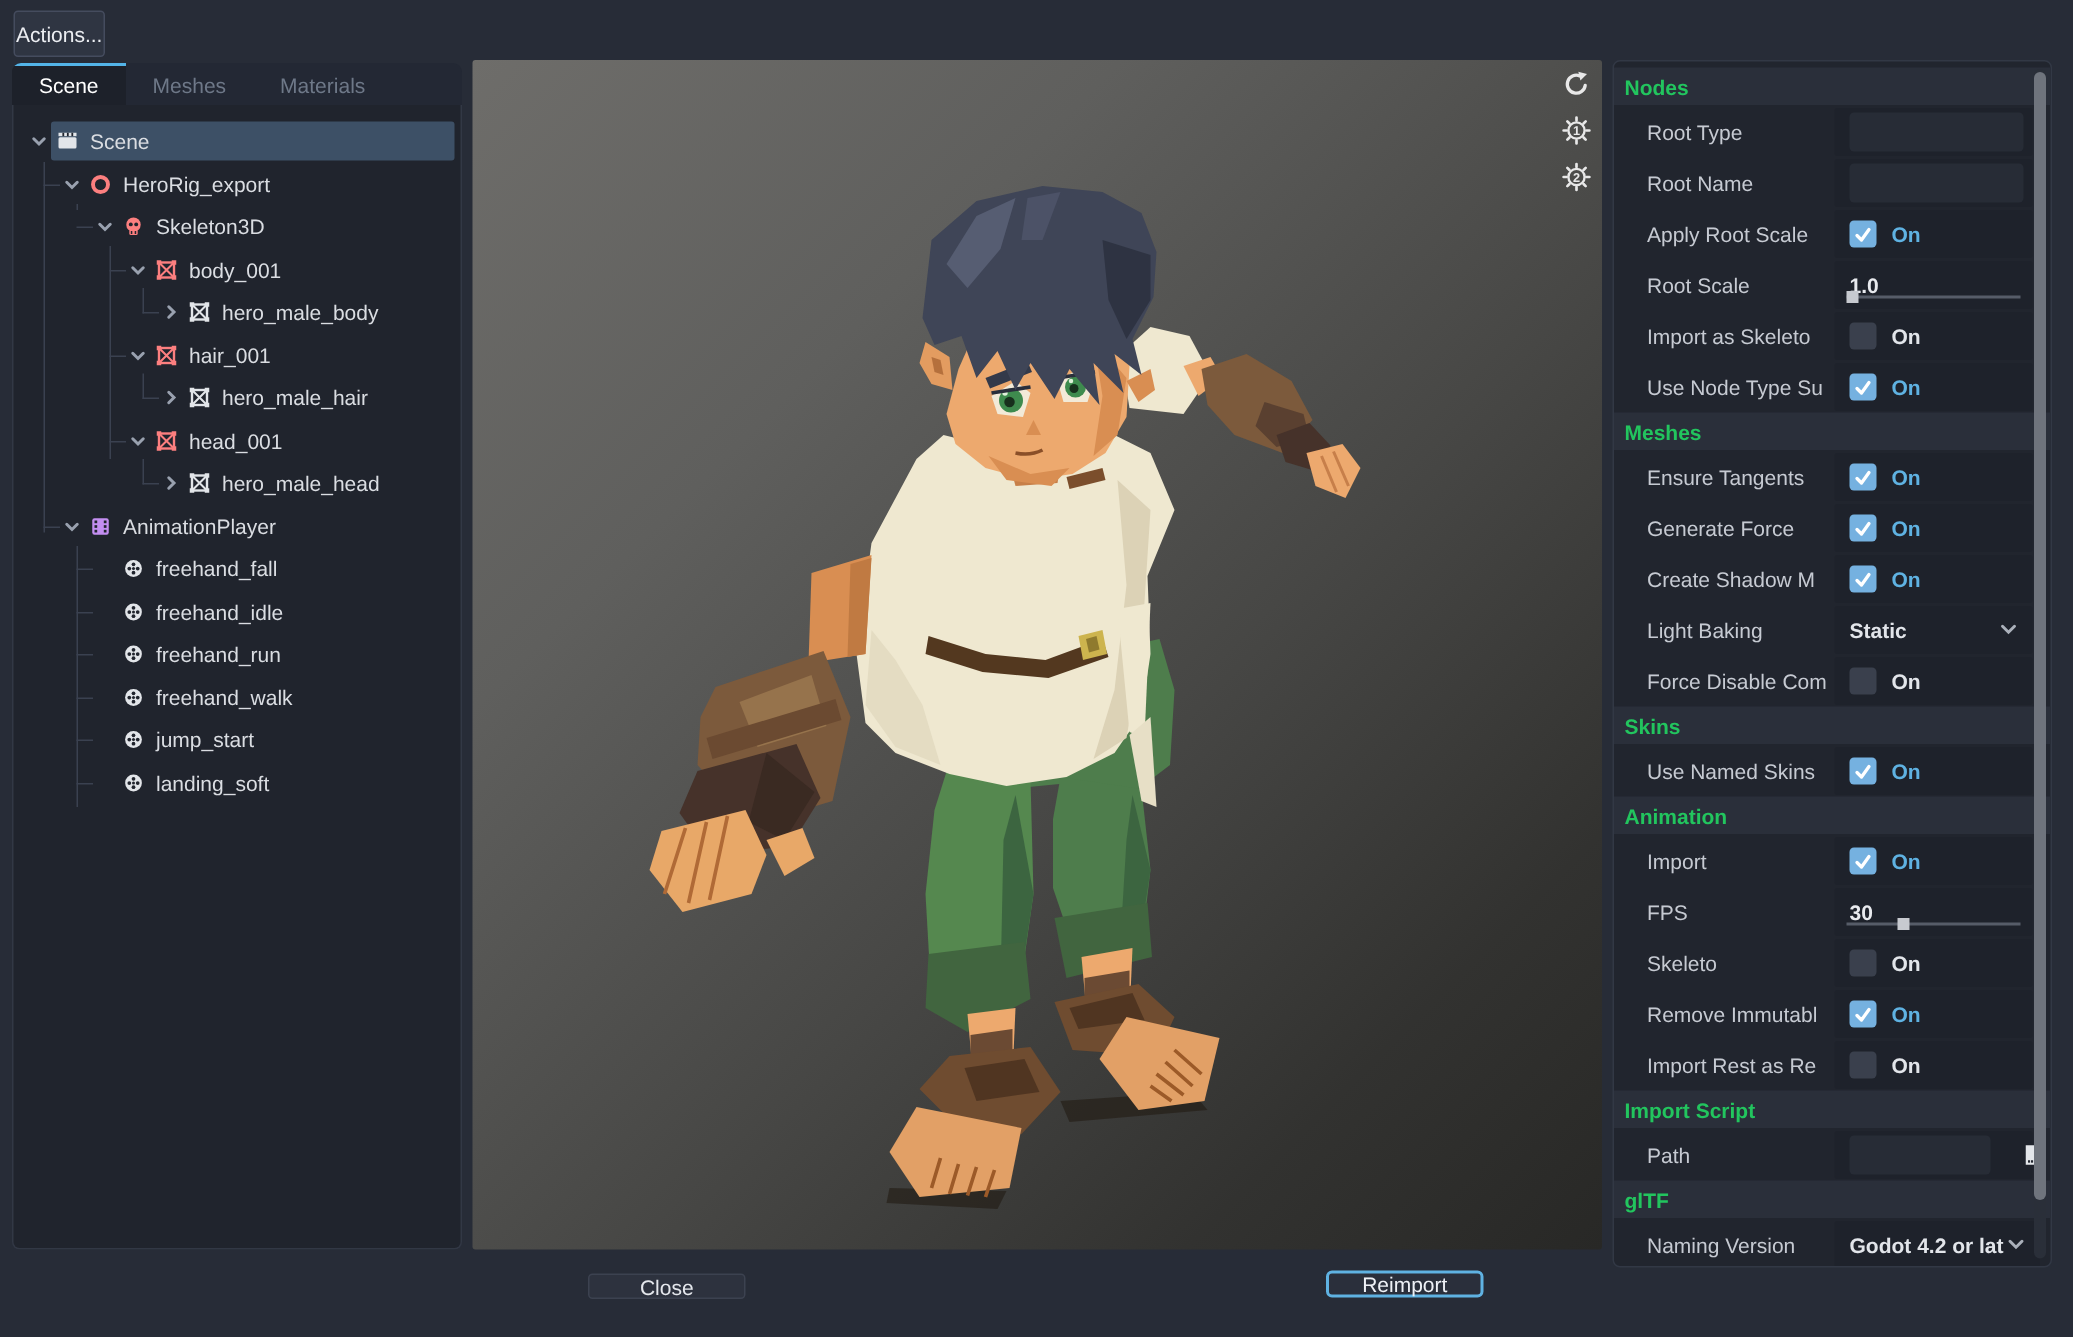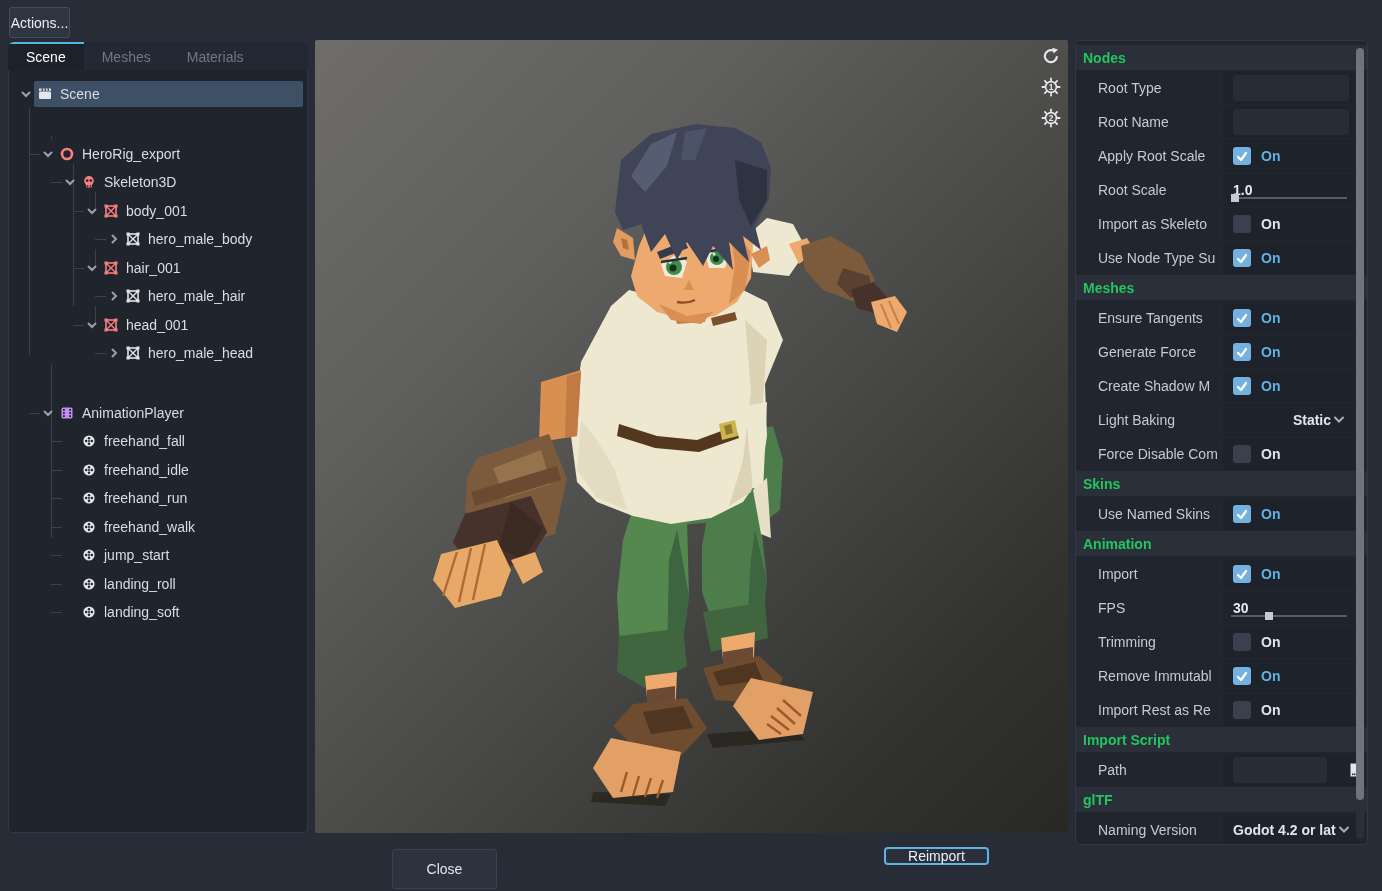--- a/index.html
+++ b/index.html
@@ -24,21 +24,21 @@
   .tab { padding:0 18px; display:flex; align-items:center; color:#6e7888; cursor:pointer; border-top:2px solid transparent; }
   .tab.active { background:#1d212a; color:#ffffff; border-top:2px solid #53b4e8; }
   
   .tree-panel {
     position:absolute; left:8px; top:70px; width:300px; height:763px;
     background:#20242d; border:1px solid #323845; border-top:none;
     border-radius:0 0 5px 5px; padding-top:10px; overflow:hidden;
   }
   .vguide { position:absolute; width:1px; background:#3a4150; }
   .trow { height:28.5px; display:flex; align-items:center; position:relative; cursor:pointer; }
-  .lv0 { padding-left:8px; }  .lv1 { padding-left:30px;margin-top:31px; } .lv2 { padding-left:52px; }
+  .lv0 { padding-left:8px; }  .lv1 { padding-left:30px; } .lv2 { padding-left:52px; }
   .lv3 { padding-left:74px; } .lv4 { padding-left:96px; }
   .lv1::before,.lv2::before,.lv3::before,.lv4::before {
     content:""; position:absolute; top:50%; width:11px; height:1px; background:#3a4150; }
   .lv1::before { left:20px; } .lv2::before { left:42px; }
   .lv3::before { left:64px; } .lv4::before { left:86px; }
   .chev { width:17px; height:16px; flex:0 0 17px; display:flex; align-items:center; justify-content:center; z-index:1; }
   .rbody { flex:1; height:26px; display:flex; align-items:center; gap:7px; border-radius:2px; padding-left:3px; margin-right:4px; z-index:1; }
   .trow.sel .rbody { background:#3d5066; }
   .ticon { width:16px; height:16px; flex:0 0 16px; display:flex; }
   .tlabel { color:#dadde2; white-space:nowrap; }
@@ -52,42 +52,42 @@
   .vp-btn { width:22px; height:22px; display:flex; align-items:center; justify-content:center; cursor:pointer; }
   .model-svg { position:absolute; inset:0; }
   
   .inspector {
     position:absolute; left:1075px; top:40px; width:293px; height:805px;
     background:#21252e; border:1px solid #323845; border-radius:5px;
     overflow:hidden; padding-top:4px;
   }
   .sec-h { height:25px; background:#2a2f3a; color:#22c55e; font-weight:bold;
     display:flex; align-items:center; padding-left:7px; margin-bottom:1px; }
-  .irow { height:34px; display:flex; align-items:stretch;text-align:right; }
+  .irow { height:34px; display:flex; align-items:stretch; }
   .ilbl { flex:0 0 147px; display:flex; align-items:center; padding-left:22px;
     color:#c6cad2; white-space:nowrap; overflow:hidden; }
   .ival { flex:1; margin:1px 12px 1px 0; display:flex; align-items:center;
     background:#1e222b; border-radius:2px; position:relative; padding-left:10px;font-weight:bold; }
   .field { width:100%; height:26px; margin-right:6px; background:#272c36; border-radius:3px; cursor:text; }
   .field.short { margin-right:28px; }
   .cb { width:18px; height:18px; border-radius:3px; background:#3a404d; flex:0 0 18px;
     display:flex; align-items:center; justify-content:center; cursor:pointer; }
   .cb.on { background:#75b1e0; }
   .onlbl { margin-left:10px; color:#e2e5ea; }
   .irow.checked .onlbl { color:#5fb2e2; }
   .slider-val { color:#e8eaee; }
   .track { position:absolute; left:8px; right:8px; bottom:7px; height:2px; background:#565c68; }
   .handle { position:absolute; bottom:4px; width:8px; height:8px; background:#c7cad0; cursor:pointer; }
   .dd { flex:1; display:flex; align-items:center; color:#e2e5ea; cursor:pointer; padding-right:8px; }
   .dd .ddtext { flex:1; white-space:nowrap; overflow:hidden; }
   .file-icon { position:absolute; right:-8px; top:8px; cursor:pointer; }
   .scrollbar-track { position:absolute; right:3px; top:5px; bottom:5px; width:8px; background:#2a2f39; border-radius:4px; }
   .scrollbar-thumb { position:absolute; left:0; top:2px; width:8px; height:752px; background:#6f747d; border-radius:4px; cursor:pointer; }
   
-  .close-btn { position:absolute; left:392px; top:849px; width:105px; height:40px;
+  .close-btn { position:absolute; left:392px; top:849px; width:105px; height:17px;
     background:#2d323e; border:1px solid #3c4250; border-radius:3px; color:#e4e7ec;
     display:flex; align-items:center; justify-content:center; cursor:pointer; }
   .reimport-btn { position:absolute; left:884px; top:847px; width:105px; height:18px;
     background:#2a2f3b; border:2px solid #5fb2e2; border-radius:4px; color:#eef1f6;
     display:flex; align-items:center; justify-content:center; cursor:pointer; }
 </style>
 </head>
 <body>
 
 <div class="actions-btn">Actions...</div>
@@ -378,31 +378,20 @@
   </div>
   <div class="trow lv2">
     <span class="chev"></span>
     <span class="rbody">
         <span class="ticon">
           <svg width="16" height="16">
             <use href="#i-anim"></use>
           </svg>
         </span>
     <span class="tlabel">jump_start</span>
-      </span>
-  </div>
-  <div class="trow lv2">
-    <span class="chev"></span>
-    <span class="rbody">
-        <span class="ticon">
-          <svg width="16" height="16">
-            <use href="#i-anim"></use>
-          </svg>
-        </span>
-    <span class="tlabel">landing_roll</span>
       </span>
   </div>
   <div class="trow lv2">
     <span class="chev"></span>
     <span class="rbody">
         <span class="ticon">
           <svg width="16" height="16">
             <use href="#i-anim"></use>
           </svg>
         </span>
@@ -663,21 +652,21 @@
   </div>
   <div class="irow">
     <div class="ilbl">FPS</div>
     <div class="ival">
       <span class="slider-val">30</span>
       <div class="track"></div>
       <div class="handle" style="left:32%;"></div>
     </div>
   </div>
   <div class="irow">
-    <div class="ilbl">Trimming</div>
+    <div class="ilbl">Skeleto</div>
     <div class="ival">
       <span class="cb"></span>
       <span class="onlbl">On</span>
     </div>
   </div>
   <div class="irow checked">
     <div class="ilbl">Remove Immutabl</div>
     <div class="ival">
       <span class="cb on">
           <svg width="16" height="16">

